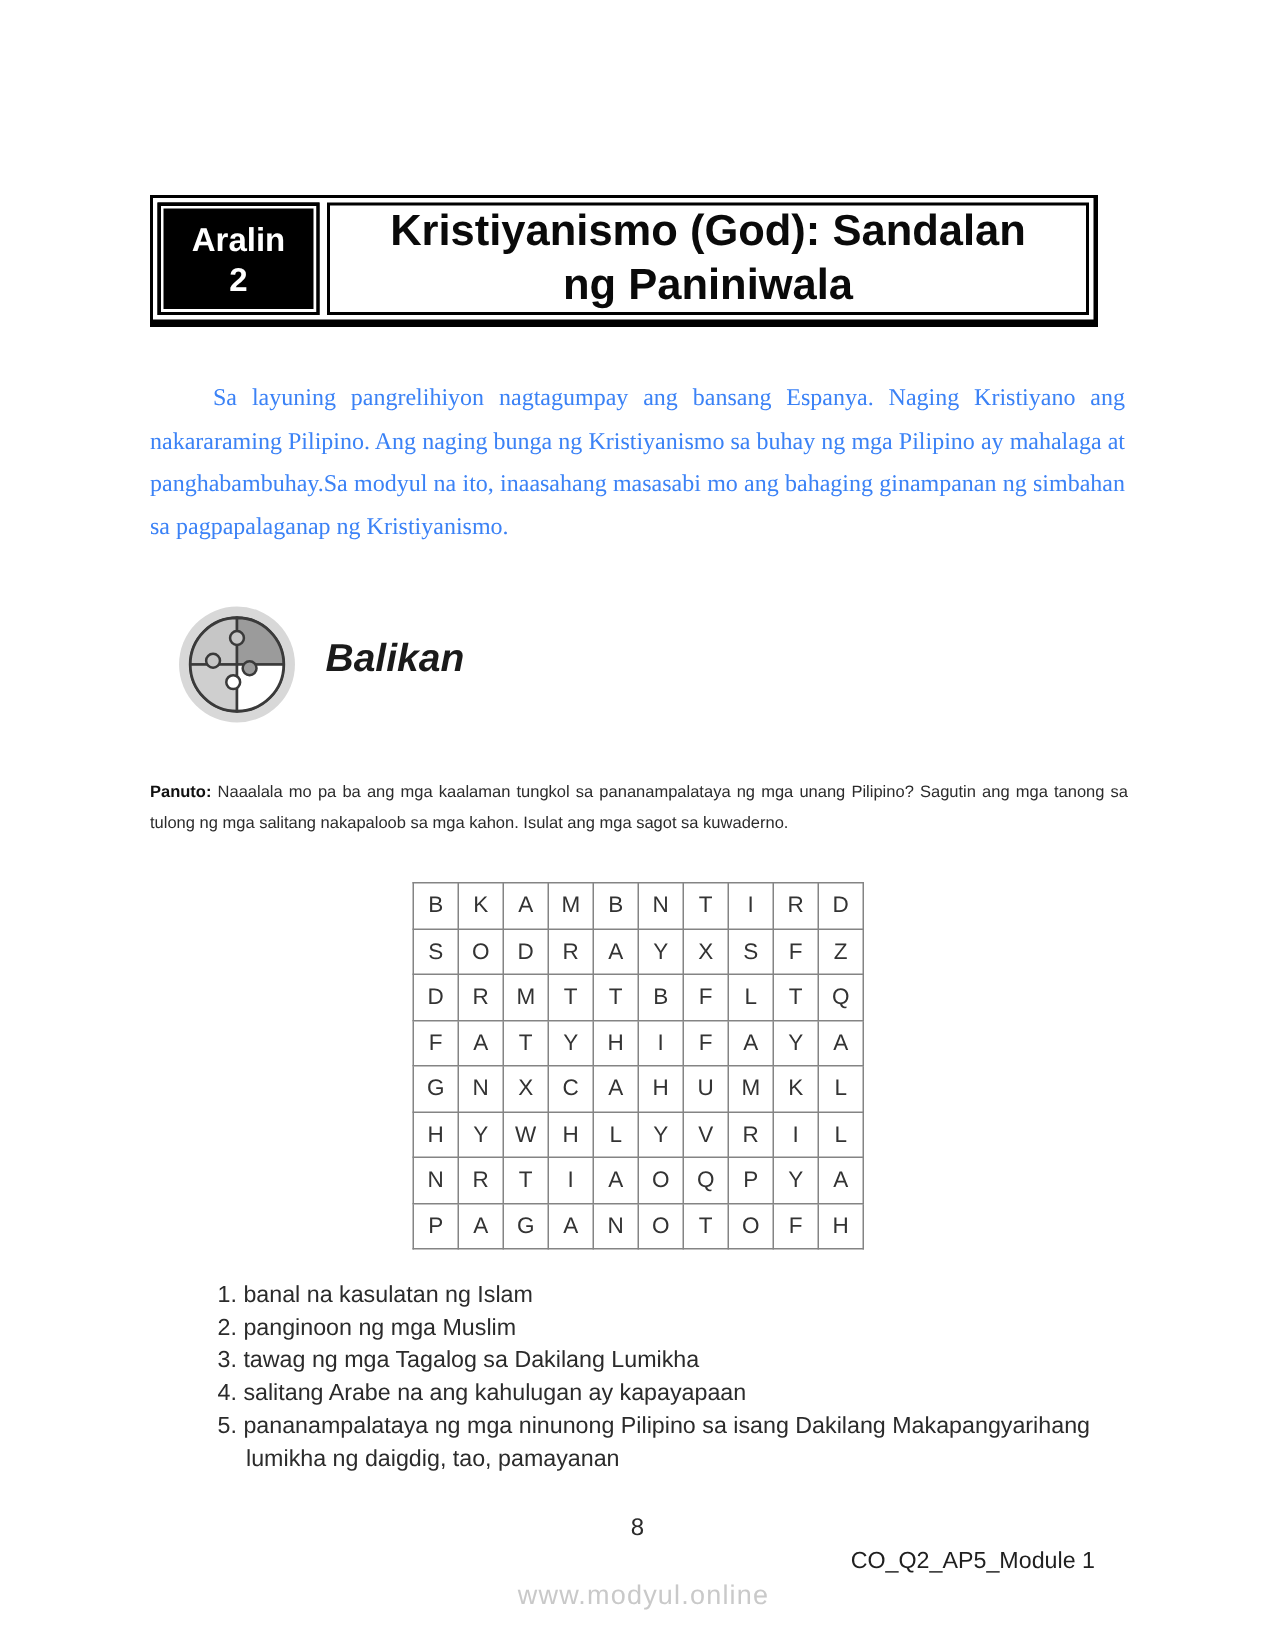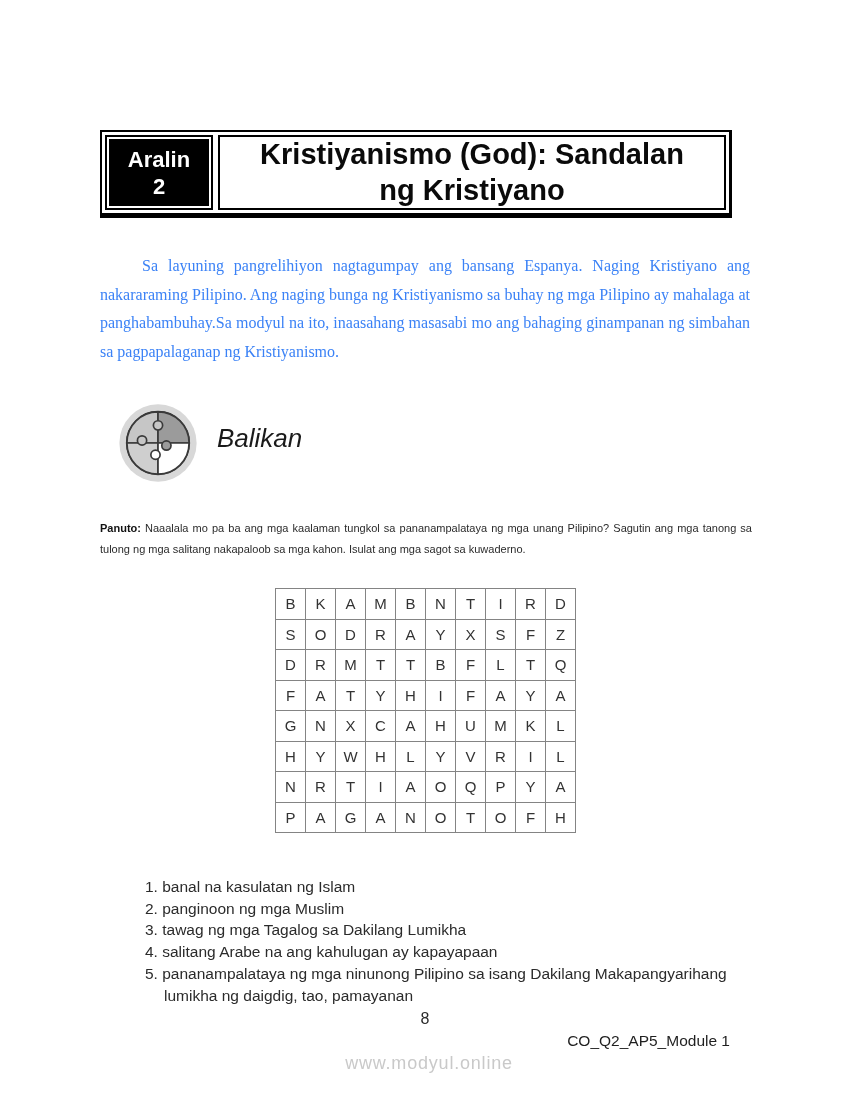--- a/index.html
+++ b/index.html
@@ -73,21 +73,21 @@
   
   .balikan-icon {
     position: absolute;
     left: 116px; top: 401px;
     width: 84px; height: 84px;
   }
   .balikan-heading {
     position: absolute;
     left: 217px; top: 423px;
     font-size: 26px;
-    font-weight: normal;
+    font-weight: bold;
     font-style: italic;
     color: #1a1a1a;
   }
 
   
   .panuto-paragraph {
     position: absolute;
     left: 100px; top: 506px;
     width: 652px;
     font-size: 11px;
@@ -110,21 +110,21 @@
     text-align: center;
     vertical-align: middle;
     font-size: 15px;
     color: #333333;
     background: #ffffff;
   }
 
   
   .questions-list {
     position: absolute;
-    left: 145px; top: 876px;
+    left: 145px; top: 853px;
     width: 602px;
     font-size: 15.5px;
     line-height: 21.7px;
     color: #2b2b2b;
   }
   .q-item {
     padding-left: 19px;
     text-indent: -19px;
   }
 
@@ -158,21 +158,21 @@
 
 <div class="page">
 
   <div class="lesson-banner">
     <div class="lesson-number-cell">
       <span>Aralin</span>
       <span>2</span>
     </div>
     <div class="lesson-title-cell">
       <span>Kristiyanismo (God): Sandalan</span>
-      <span>ng Kristiyano</span>
+      <span>ng Paniniwala</span>
     </div>
   </div>
 
   <p class="intro-paragraph">Sa layuning pangrelihiyon nagtagumpay ang bansang Espanya. Naging Kristiyano ang nakararaming Pilipino. Ang naging bunga ng Kristiyanismo sa buhay ng mga Pilipino ay mahalaga at panghabambuhay.Sa modyul na ito, inaasahang masasabi mo ang bahaging ginampanan ng simbahan sa pagpapalaganap ng Kristiyanismo.</p>
 
   <div class="balikan-icon">
     <svg viewBox="0 0 100 100" width="84" height="84" aria-hidden="true">
       <circle cx="50" cy="50" r="46" fill="#d8d8d8"></circle>
       <circle cx="50" cy="50" r="37" fill="#ffffff" stroke="#3a3a3a" stroke-width="2.5"></circle>
       <path d="M50,50 L13,50 A37,37 0 0 1 50,13 Z" fill="#c6c6c6" stroke="#3a3a3a" stroke-width="2"></path>

